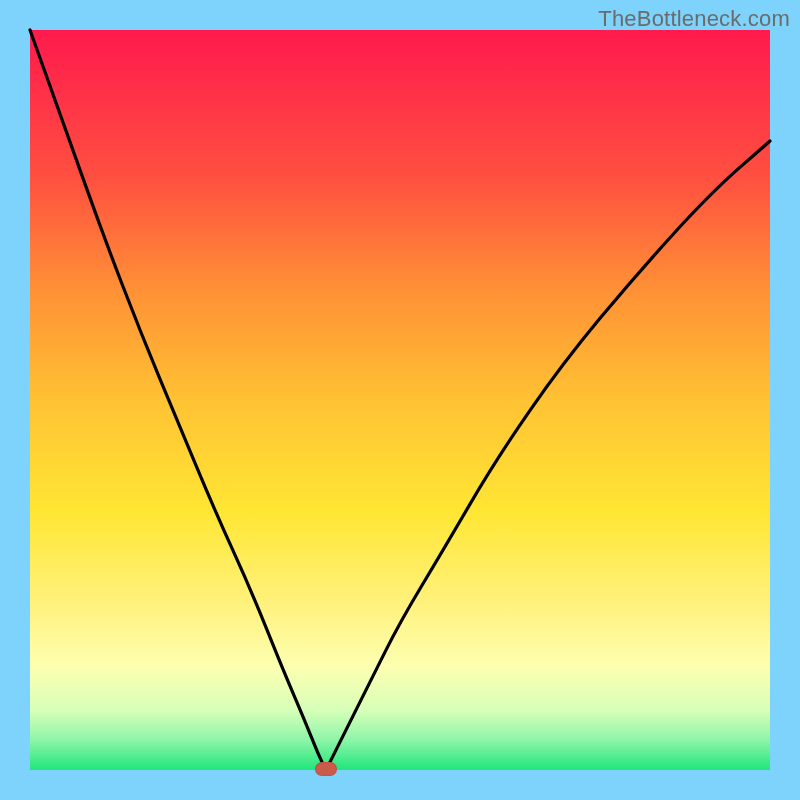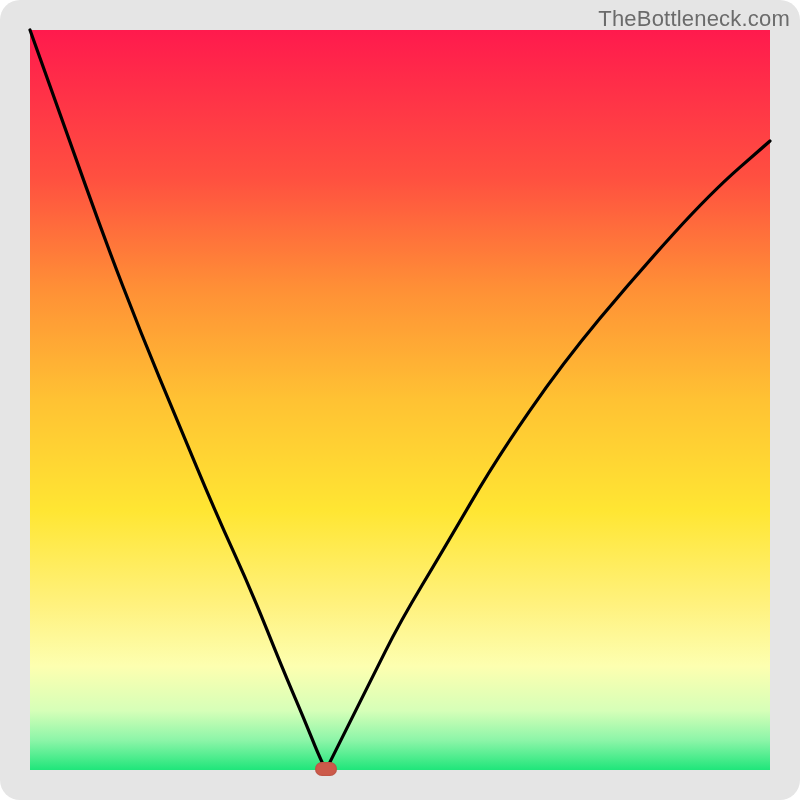--- a/index.html
+++ b/index.html
@@ -9,22 +9,21 @@
     height: 800px;
     overflow: hidden;
     background: #ffffff;
     font-family: Arial, Helvetica, sans-serif;
   }
   .frame {
     position: absolute;
     left: 0; top: 0;
     width: 800px;
     height: 800px;
-    background: #e5e5e5;
-    border-radius: 20px;
+    background: #7dd3fc;
   }
   .plot-area {
     position: absolute;
     left: 30px;
     top: 30px;
     width: 740px;
     height: 740px;
     
     background: linear-gradient(to bottom,
       #ff1a4d 0%,

